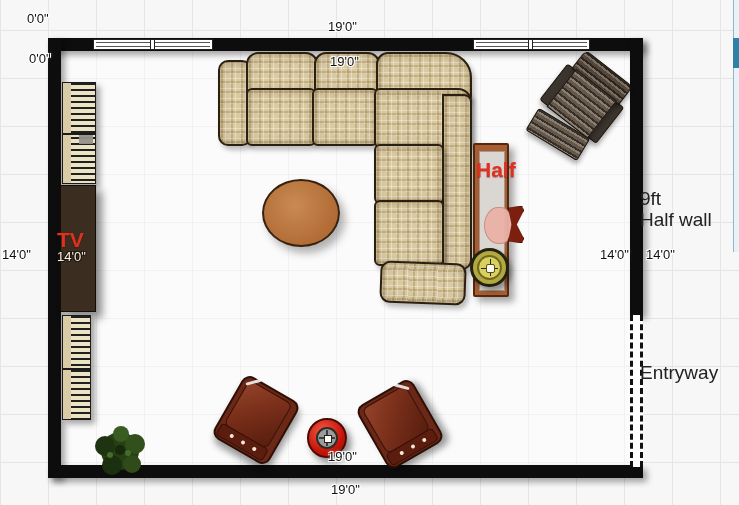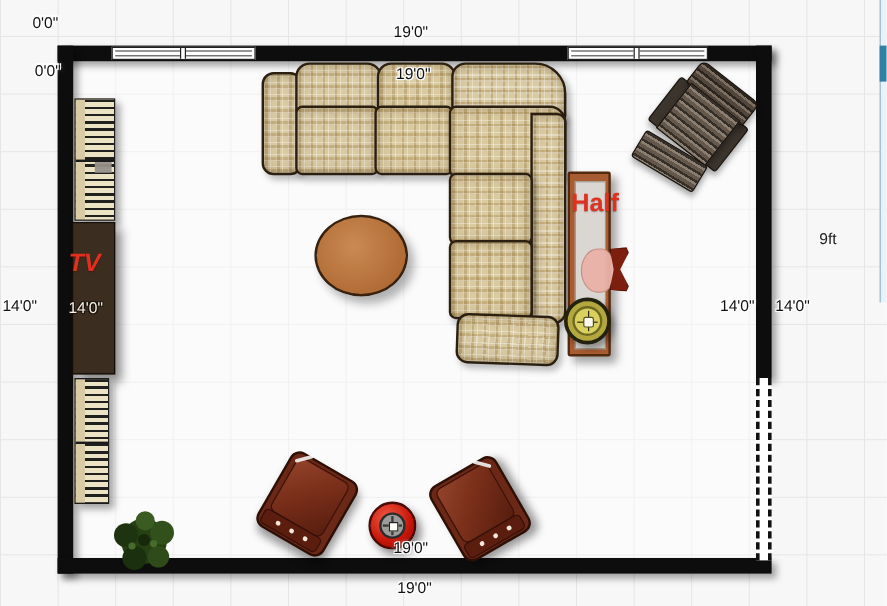--- a/index.html
+++ b/index.html
@@ -21,21 +21,21 @@
   .window .wline{position:absolute;left:2px;right:2px;height:1px;background:#555;}
   .window .wdiv{position:absolute;top:0;bottom:0;width:5px;background:#fff;border-left:1px solid #222;border-right:1px solid #222;box-sizing:border-box;}
   .entry{position:absolute;left:630px;top:315px;width:13px;height:152px;background:#fff;border-left:3px dashed #111;border-right:3px dashed #111;box-sizing:border-box;}
   
   .dim{position:absolute;font-size:13px;color:#111;white-space:nowrap;
        text-shadow:-1px -1px 0 #fff,1px -1px 0 #fff,-1px 1px 0 #fff,1px 1px 0 #fff,0 0 4px #fff;}
   .dim-light{position:absolute;font-size:13px;color:#f7f2e6;white-space:nowrap;
        text-shadow:-1px -1px 0 #1c140c,1px -1px 0 #1c140c,-1px 1px 0 #1c140c,1px 1px 0 #1c140c;}
   .red-label{position:absolute;font-size:21px;font-weight:bold;color:#e0301e;white-space:nowrap;
        text-shadow:0 1px 1px rgba(60,0,0,.35);}
-  .note{position:absolute;width:100px;text-align:center;font-size:13px;color:#222;line-height:21px;}
+  .note{position:absolute;width:100px;font-size:19px;color:#222;line-height:21px;}
   
   .plaid{background-color:#d9caa2;background-image:
       repeating-linear-gradient(90deg, rgba(255,255,255,.35) 0 1px, transparent 1px 5px),
       repeating-linear-gradient(0deg,  rgba(255,255,255,.35) 0 1px, transparent 1px 5px),
       repeating-linear-gradient(90deg, rgba(146,112,50,.30) 0 3px, transparent 3px 10px),
       repeating-linear-gradient(0deg,  rgba(146,112,50,.30) 0 3px, transparent 3px 10px);}
   .cushion{position:absolute;border:2px solid #2b1f10;box-sizing:border-box;
       box-shadow:inset 0 0 10px rgba(70,45,10,.35),3px 4px 5px rgba(0,0,0,.25);}
   
   .coffee-table{position:absolute;left:262px;top:179px;width:78px;height:68px;border-radius:50%;
@@ -210,26 +210,28 @@
   <div class="dim" style="left:29px;top:51px;">0'0"</div>
   <div class="dim" style="left:328px;top:19px;">19'0"</div>
   <div class="dim" style="left:330px;top:54px;z-index:5;">19'0"</div>
   <div class="dim" style="left:2px;top:247px;">14'0"</div>
   <div class="dim-light" style="left:57px;top:249px;z-index:5;">14'0"</div>
   <div class="dim" style="left:600px;top:247px;">14'0"</div>
   <div class="dim" style="left:646px;top:247px;">14'0"</div>
   <div class="dim" style="left:328px;top:449px;z-index:5;">19'0"</div>
   <div class="dim" style="left:331px;top:482px;">19'0"</div>
 
-  <div class="red-label" style="left:57px;top:208px;z-index:4;font-style:italic;">TV</div>
+  <div class="red-label" style="left:57px;top:228px;z-index:4;">TV</div>
   <div class="red-label" style="left:476px;top:158px;z-index:4;">Half</div>
 
   <div class="note" style="left:640px;top:188px;">
     <div>9ft</div>
+    <div>Half wall</div>
   </div>
   <div class="note" style="left:640px;top:362px;">
+    <div>Entryway</div>
   </div>
 
   <div class="scrollbar">
     <div class="scroll-thumb"></div>
   </div>
 
 </div>
 
 </body></html>

